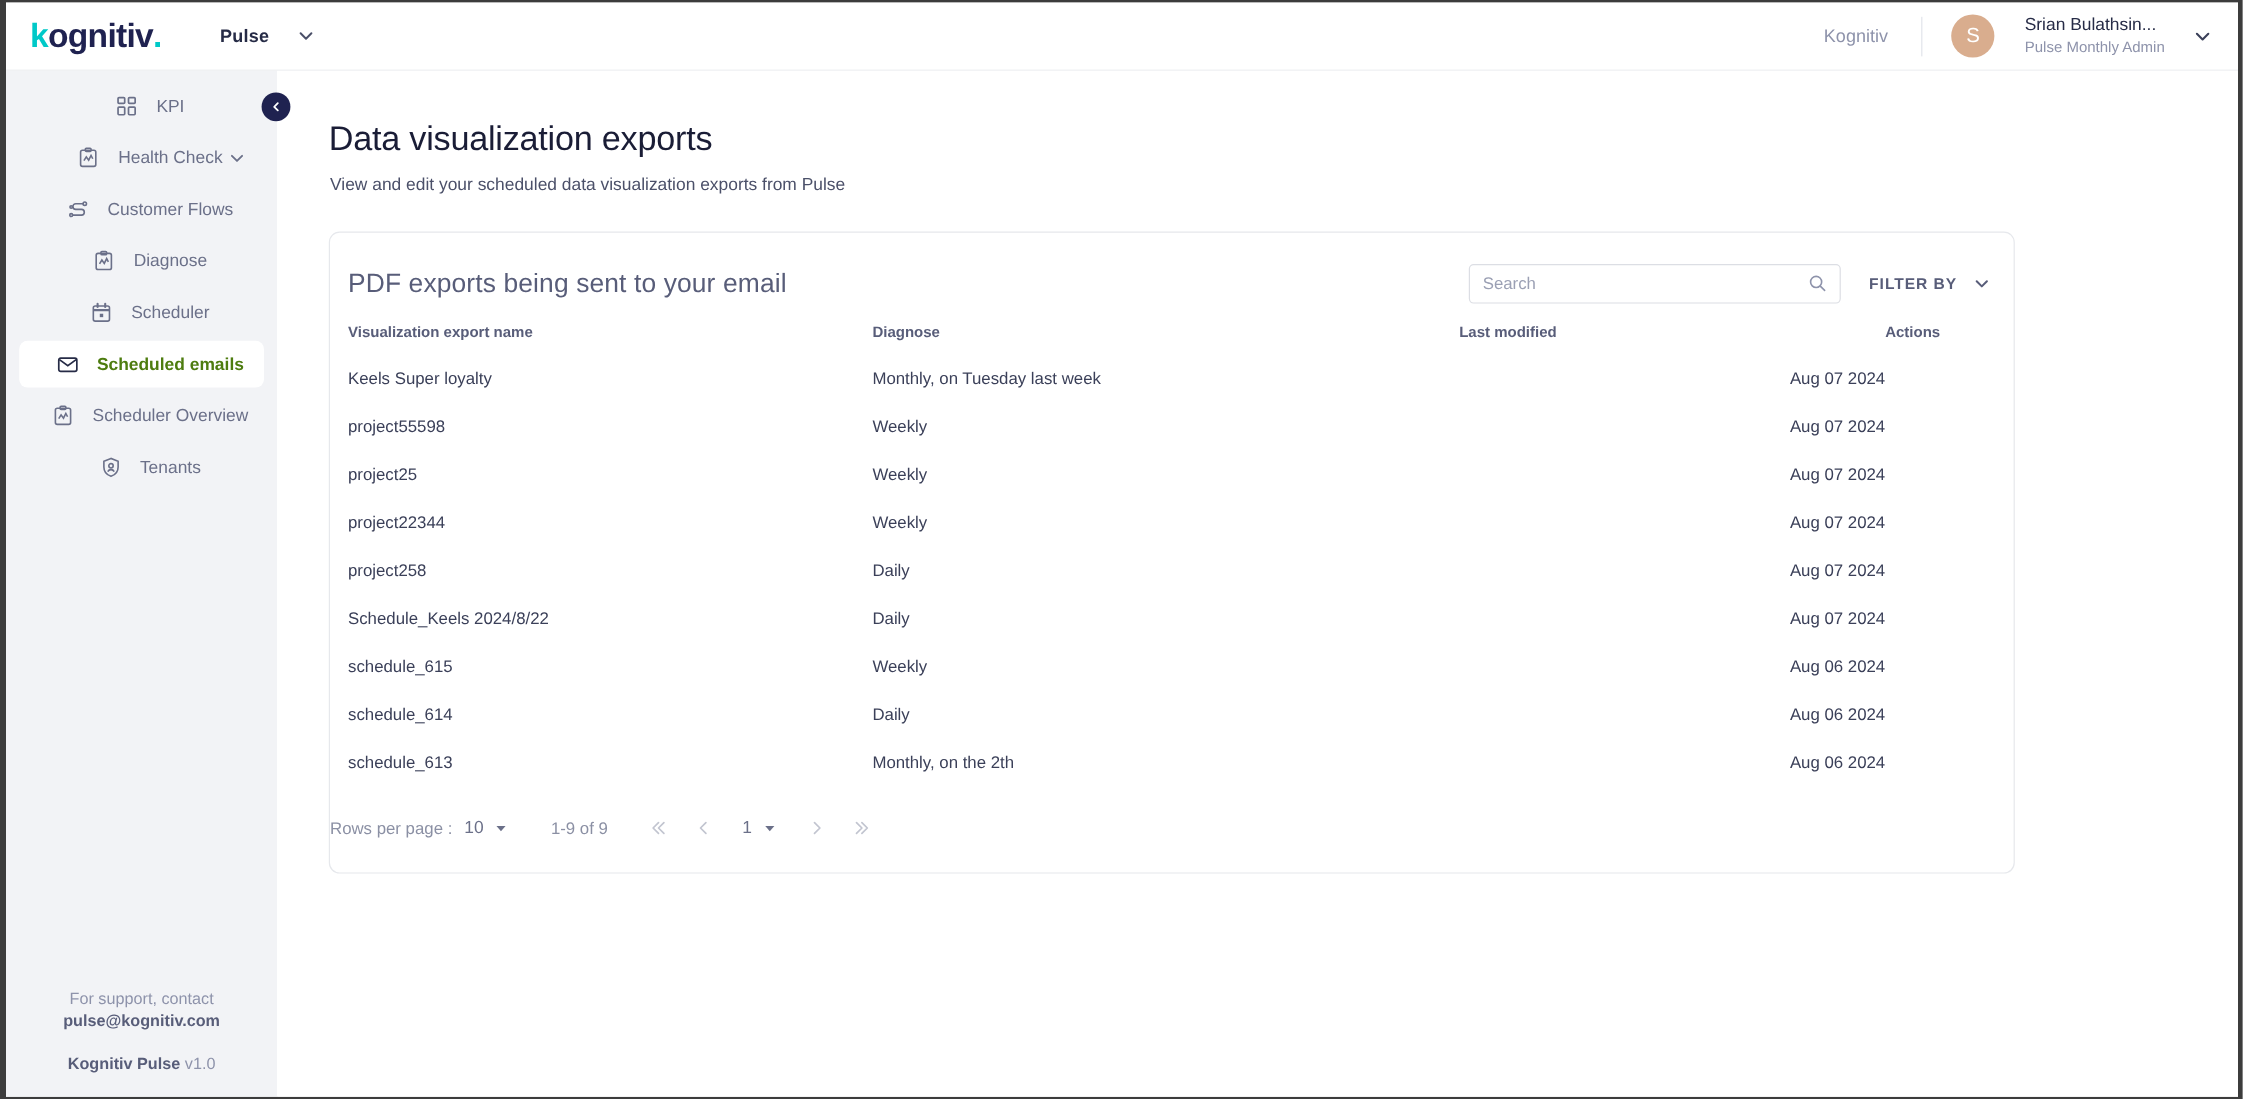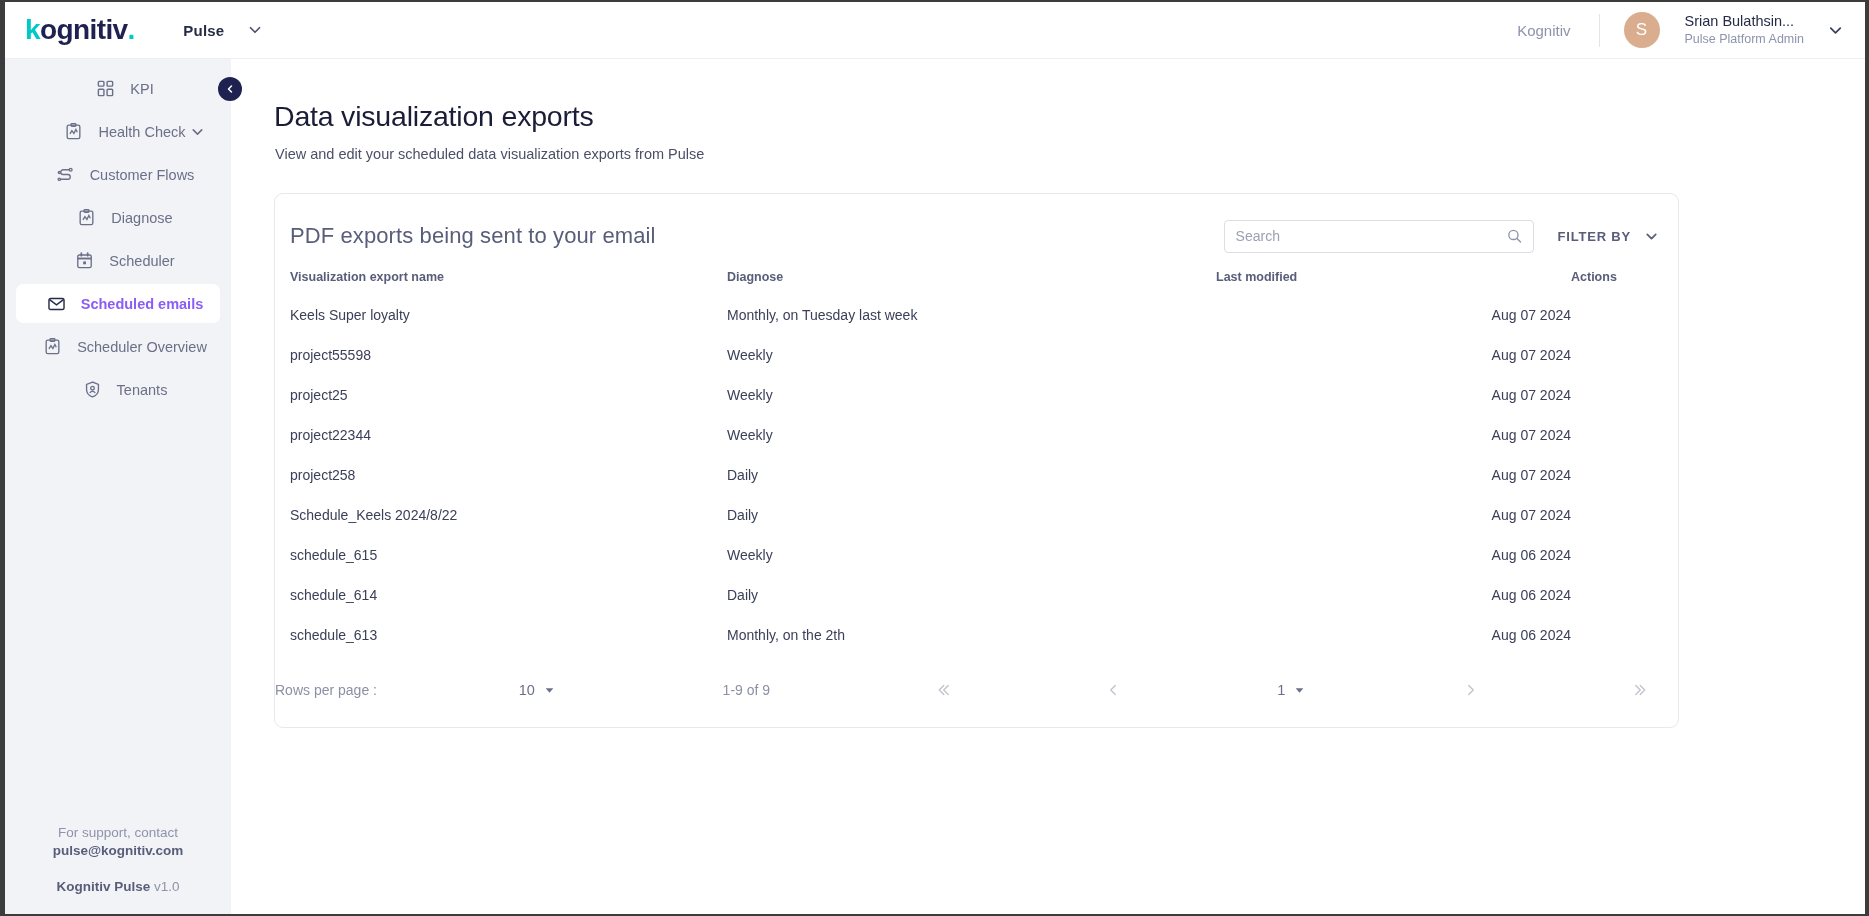--- a/index.html
+++ b/index.html
@@ -93,21 +93,21 @@
   .nav-icon {
     width: 19px; height: 19px;
     display: flex; align-items: center; justify-content: center;
     color: #6b7089; flex: 0 0 19px;
   }
   .nav-item.active .nav-icon { color: #262b46; }
   .nav-label {
     margin-left: 15px; font-size: 14.5px; color: #6b7089;
     white-space: nowrap;
   }
-  .nav-item.active .nav-label { color: #8b5cf6; font-weight: bold; }
+  .nav-item.active .nav-label { color: #4d7c0f; font-weight: bold; }
   .nav-caret {
     position: absolute; right: 14px; top: 50%;
     transform: translateY(-50%);
     display: flex; align-items: center; color: #6b7089;
   }
   .sidebar-footer {
     margin-top: auto; padding-bottom: 22px; text-align: center;
   }
   .support-line1 { font-size: 13.5px; color: #8e93ab; }
   .support-line2 { font-size: 13.5px; color: #585d79; font-weight: bold; margin-top: 3px; }
@@ -197,21 +197,21 @@
     font-size: 14px; color: #3b4059;
     padding: 12px 0 12px 0;
   }
   .col-name  { width: 452px; padding-left: 15px !important; }
   .col-sched { width: 489px; }
   .col-mod   { width: 355px; text-align: right; }
   .col-act   { text-align: right; padding-right: 16px !important; }
   th.col-act { text-align: right; padding-right: 16px !important; }
 
   .pagination {
-    display: flex; align-items: center; justify-content: space-between;
+    display: flex; align-items: center; justify-content: flex-start;
     padding: 20px 18px 12px 0;
     font-size: 14px; color: #8b90a4;
   }
   .rpp-label { color: #8b90a4; }
   .rpp-select {
     display: flex; align-items: center; margin-left: 10px; cursor: pointer;
     color: #6b7089;
   }
   .rpp-value { font-size: 14.5px; }
   .rpp-caret { margin-left: 8px; display: flex; }
@@ -254,21 +254,21 @@
       </span>
     </div>
 
     <div class="topbar-right">
       <div class="tenant-name">Kognitiv</div>
       <div class="divider-v"></div>
       <div class="user-block">
         <div class="avatar">S</div>
         <div class="user-meta">
           <div class="user-name">Srian Bulathsin...</div>
-          <div class="user-role">Pulse Platform Admin</div>
+          <div class="user-role">Pulse Monthly Admin</div>
         </div>
         <div class="user-caret">
           <span>
             <svg width="19" height="19" viewBox="0 0 24 24" fill="none" stroke="#3b4059" stroke-width="2.2" stroke-linecap="round" stroke-linejoin="round">
                 <polyline points="6 9 12 15 18 9"></polyline>
               </svg>
           </span>
         </div>
       </div>
     </div>

